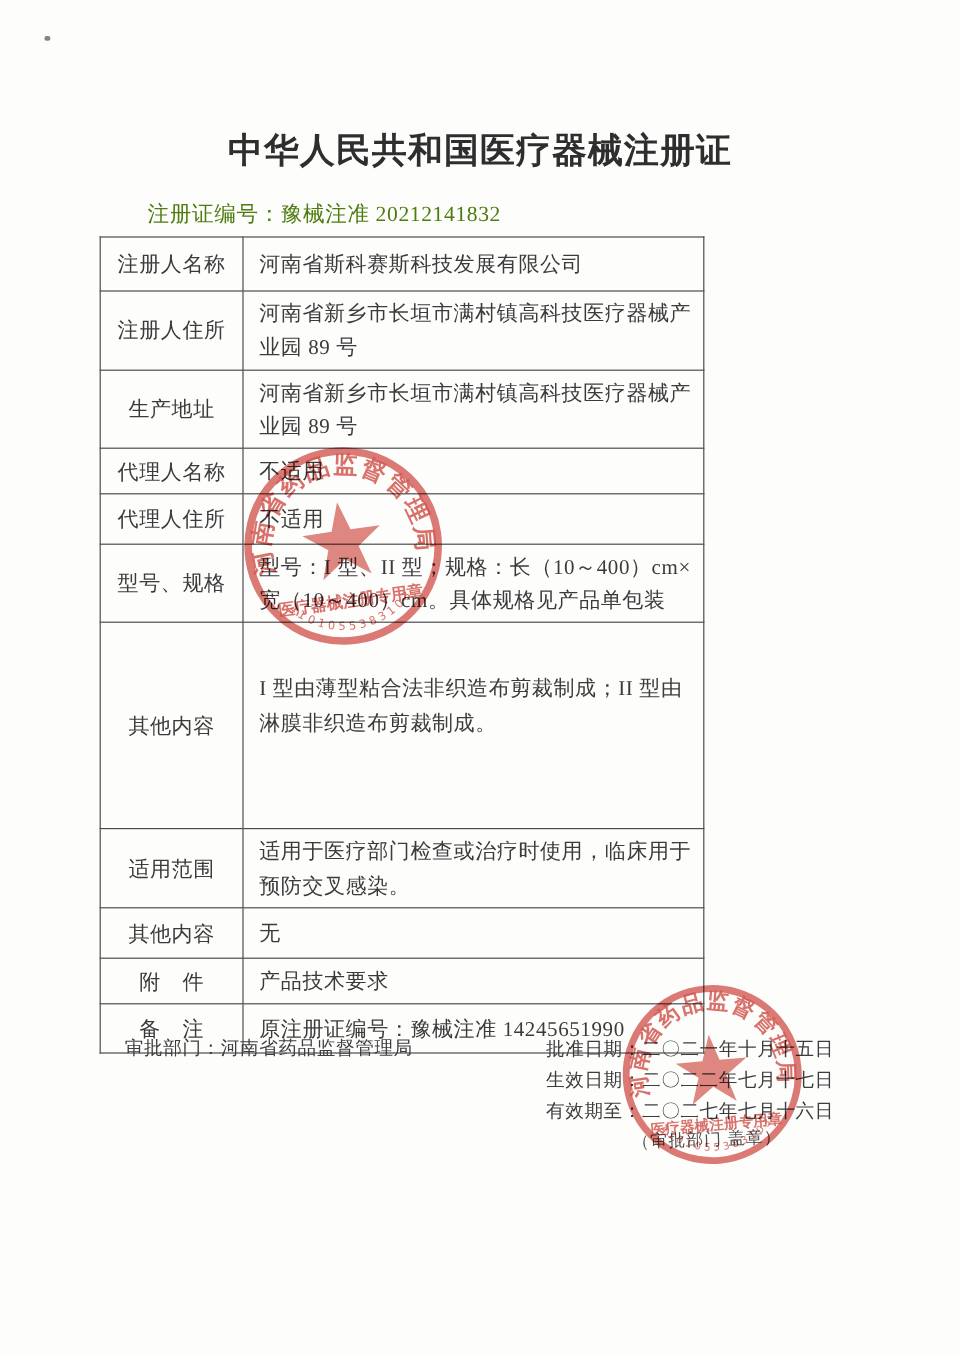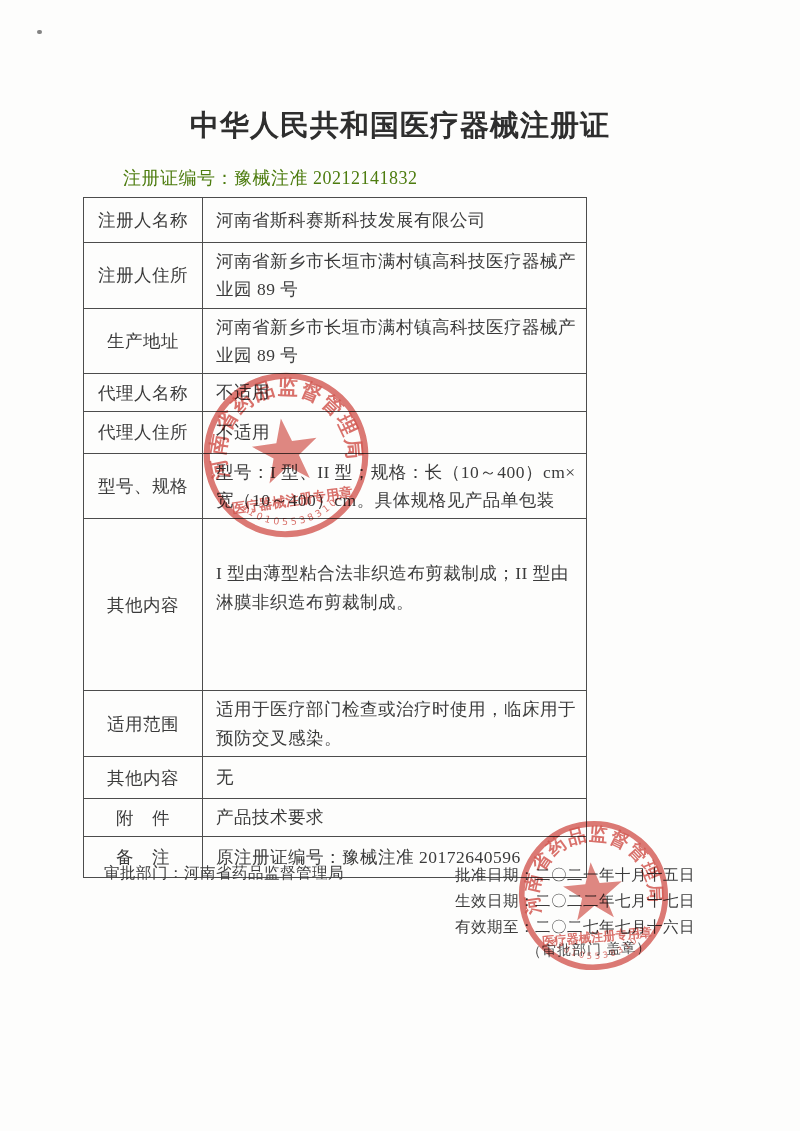--- a/index.html
+++ b/index.html
@@ -101,21 +101,21 @@
     <tr style="height:42px">
       <th>其他内容</th>
       <td>无</td>
     </tr>
     <tr style="height:38px">
       <th>附　件</th>
       <td>产品技术要求</td>
     </tr>
     <tr style="height:41px">
       <th>备　注</th>
-      <td>原注册证编号：豫械注准 20172640596</td>
+      <td>原注册证编号：豫械注准 14245651990</td>
     </tr>
   </tbody>
     </table>
 
   <div class="footer-left"><span>审批部门：</span><span>河南省药品监督管理局</span></div>
 
   <div class="footer-dates">
     <div><span>批准日期：</span><span>二〇二一年十月十五日</span></div>
     <div><span>生效日期：</span><span>二〇二二年七月十七日</span></div>
     <div><span>有效期至：</span><span>二〇二七年七月十六日</span></div>

